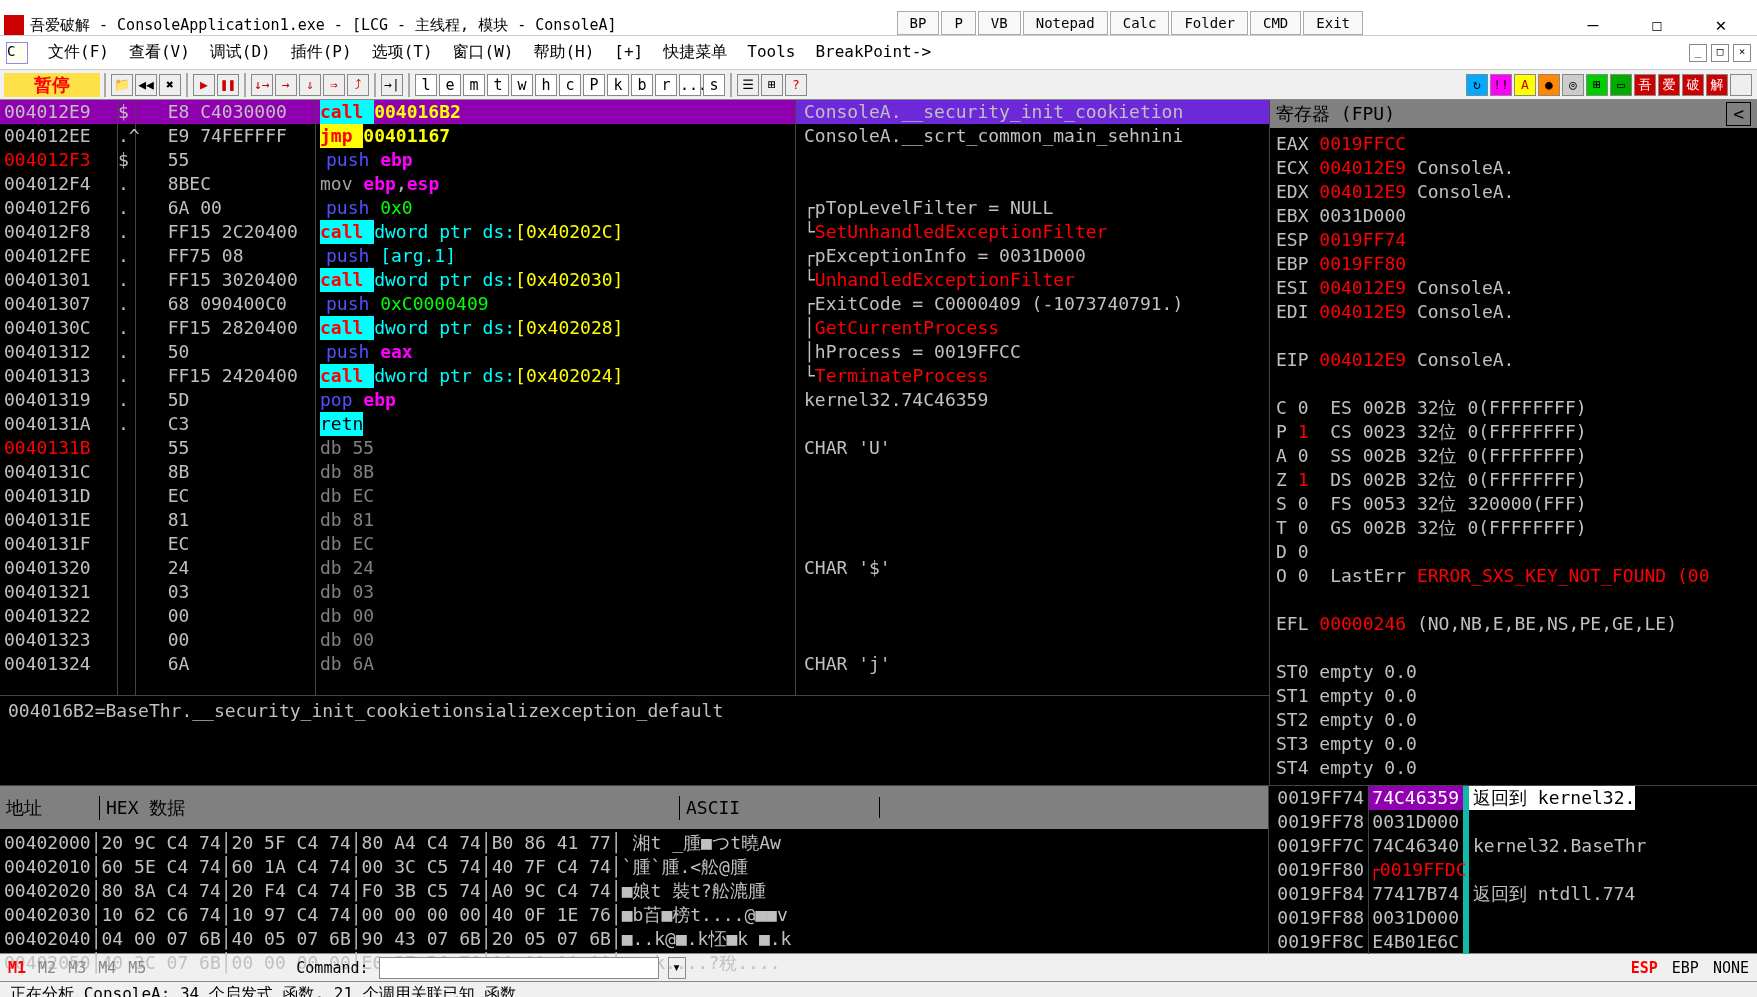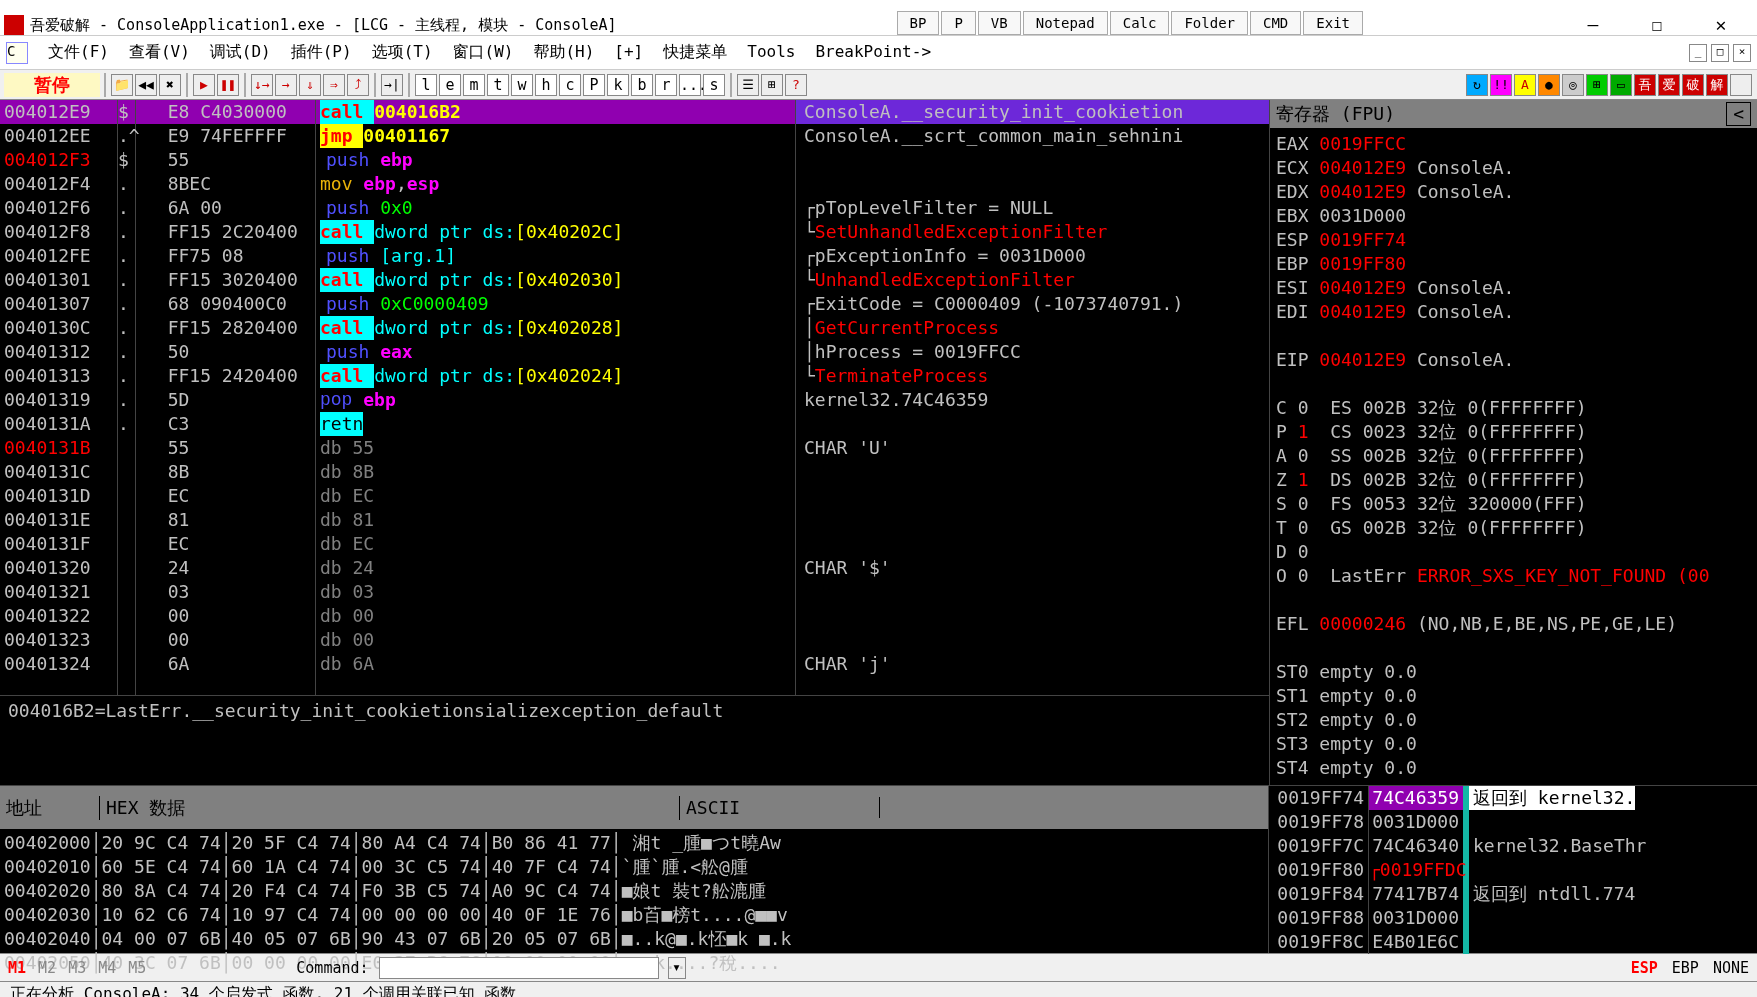--- a/index.html
+++ b/index.html
@@ -10,21 +10,21 @@
 .tool-btns { display: flex; gap: 2px; margin-left: 260px; }
 .tool-btn { border: 1px solid #aaa; padding: 3px 12px; background: #f8f8f8; font-size: 14px; cursor: pointer; }
 .win-ctrl { margin-left: auto; display: flex; gap: 24px; padding-right: 12px; }
 .win-ctrl span { font-size: 18px; cursor: pointer; width: 40px; text-align: center; }
 .menubar { height: 34px; background: #fff; display: flex; align-items: center; padding: 0 6px; gap: 4px; border-bottom: 1px solid #ccc; }
 .menu-icon { width: 22px; height: 22px; background: #ffe; border: 1px solid #88f; margin-right: 6px; }
 .menu-item { padding: 4px 10px; font-size: 16px; cursor: pointer; }
 .win-small { margin-left: auto; display: flex; gap: 4px; } 
 .win-small span { width: 18px; height: 18px; border: 1px solid #888; font-size: 11px; text-align: center; cursor: pointer; }
 .toolbar { height: 30px; background: #f0f0f0; display: flex; align-items: center; padding: 0 4px; border-bottom: 1px solid #888; }
-.status-pause { background: #fef9c3; color: #ff0000; font-weight: bold; padding: 0 30px; font-size: 18px; font-family: SimSun; }
+.status-pause { background: #fde047; color: #ff0000; font-weight: bold; padding: 0 30px; font-size: 18px; font-family: SimSun; }
 .tb-sep { width: 2px; height: 24px; background: #aaa; margin: 0 4px; }
 .tb-ico { width: 22px; height: 22px; border: 1px solid #888; margin: 0 1px; cursor: pointer; display: inline-flex; align-items: center; justify-content: center; font-size: 13px; background: #eee; }
 .tb-letter { width: 22px; height: 22px; border: 1px solid #888; margin: 0 1px; cursor: pointer; text-align: center; line-height: 20px; font-size: 15px; background: #fff; }
 .tb-right { margin-left: auto; display: flex; }
 .tb-right .tb-ico { background: #0cc; }
 .main { display: flex; height: 685px; }
 .left-panel { width: 1269px; display: flex; flex-direction: column; }
 .disasm { flex: 1; background: #000; color: #c0c0c0; overflow: hidden; font-size: 18px; line-height: 24px; display: flex; }
 .col-addr { width: 118px; border-right: 1px solid #444; }
 .col-mark { width: 18px; border-right: 1px solid #444; }
@@ -33,22 +33,22 @@
 .col-comm { flex: 1; }
 .disasm-row { height: 24px; display: flex; white-space: pre; }
 .addr { color: #c0c0c0; padding-left: 4px; }
 .addr.red { color: #ff0000; }
 .bytes { color: #c0c0c0; padding-left: 10px; }
 .mark { color: #c0c0c0; text-align: center; }
 .asm { padding-left: 4px; }
 .op-call { background: #00ffff; color: #ff0000; font-weight: bold; }
 .op-jmp { background: #ffff00; color: #ff0000; font-weight: bold; }
 .op-push { color: #5050ff; margin-left: 6px; }
-.op-mov { color: #eab308; }
-.op-pop { color: #5050ff; font-family: Liberation Mono, monospace; }
+.op-mov { color: #a3a3a3; }
+.op-pop { color: #5050ff; }
 .op-retn { background: #00ffff; color: #000; }
 .op-db { color: #808080; }
 .arg-addr { color: #ffff00; font-weight: bold; }
 .arg-reg { color: #ff00ff; font-weight: bold; }
 .arg-imm { color: #00ff00; }
 .arg-mem { color: #00ffff; }
 .arg-mem2 { color: #ffff00; }
 .comm { color: #c0c0c0; padding-left: 8px; }
 .comm .api { color: #ff0000; }
 .info-line { background: #000; color: #c0c0c0; padding: 4px 8px; font-size: 18px; border-top: 1px solid #444; height: 90px; }
@@ -307,21 +307,21 @@
           <div class="disasm-row comm"></div>
           <div class="disasm-row comm"></div>
           <div class="disasm-row comm"></div>
           <div class="disasm-row comm">CHAR '$'</div>
           <div class="disasm-row comm"></div>
           <div class="disasm-row comm"></div>
           <div class="disasm-row comm"></div>
           <div class="disasm-row comm">CHAR 'j'</div>
         </div>
     </div>
-    <div class="info-line">004016B2=LastErr.__security_init_cookietionsializexception_default</div>
+    <div class="info-line">004016B2=BaseThr.__security_init_cookietionsializexception_default</div>
   </div>
   <div class="right-panel">
     <div class="reg-header">
       <span>寄存器 (FPU)</span>
       <span class="arrow">&lt;</span>
     </div>
     <div class="reg-body" id="regBody"><div>EAX <span class="rv-red">0019FFCC</span></div><div>ECX <span class="rv-red">004012E9</span> ConsoleA.<moduleentrypoint></moduleentrypoint></div><div>EDX <span class="rv-red">004012E9</span> ConsoleA.<moduleentrypoint></moduleentrypoint></div><div>EBX <span class="rv">0031D000</span></div><div>ESP <span class="rv-red">0019FF74</span></div><div>EBP <span class="rv-red">0019FF80</span></div><div>ESI <span class="rv-red">004012E9</span> ConsoleA.<moduleentrypoint></moduleentrypoint></div><div>EDI <span class="rv-red">004012E9</span> ConsoleA.<moduleentrypoint></moduleentrypoint></div><div>&nbsp;</div><div>EIP <span class="rv-red">004012E9</span> ConsoleA.<moduleentrypoint></moduleentrypoint></div><div>&nbsp;</div><div>C 0  ES 002B 32位 0(FFFFFFFF)</div><div>P <span class="rv-red">1</span>  CS 0023 32位 0(FFFFFFFF)</div><div>A 0  SS 002B 32位 0(FFFFFFFF)</div><div>Z <span class="rv-red">1</span>  DS 002B 32位 0(FFFFFFFF)</div><div>S 0  FS 0053 32位 320000(FFF)</div><div>T 0  GS 002B 32位 0(FFFFFFFF)</div><div>D 0</div><div>O 0  LastErr <span class="rv-red">ERROR_SXS_KEY_NOT_FOUND (00</span></div><div>&nbsp;</div><div>EFL <span class="rv-red">00000246</span> (NO,NB,E,BE,NS,PE,GE,LE)</div><div>&nbsp;</div><div>ST0 empty 0.0</div><div>ST1 empty 0.0</div><div>ST2 empty 0.0</div><div>ST3 empty 0.0</div><div>ST4 empty 0.0</div><div>ST5 empty 0.0</div></div>
   </div>
 </div>
 

